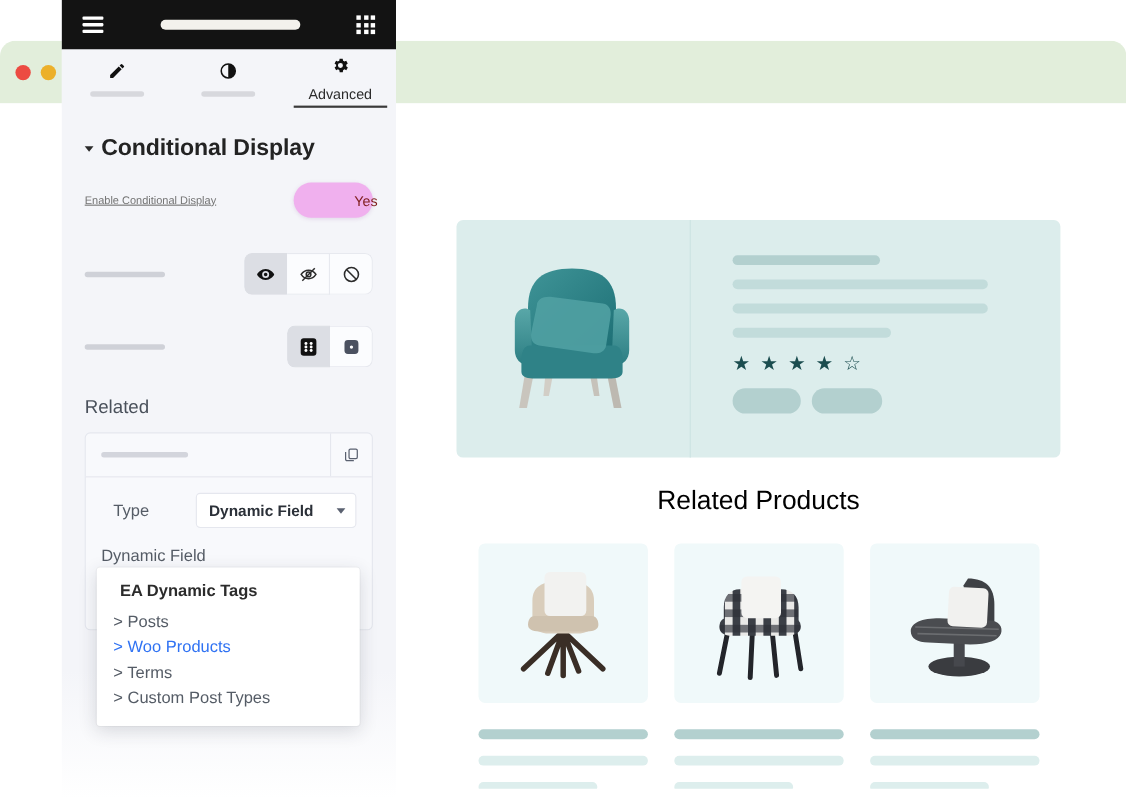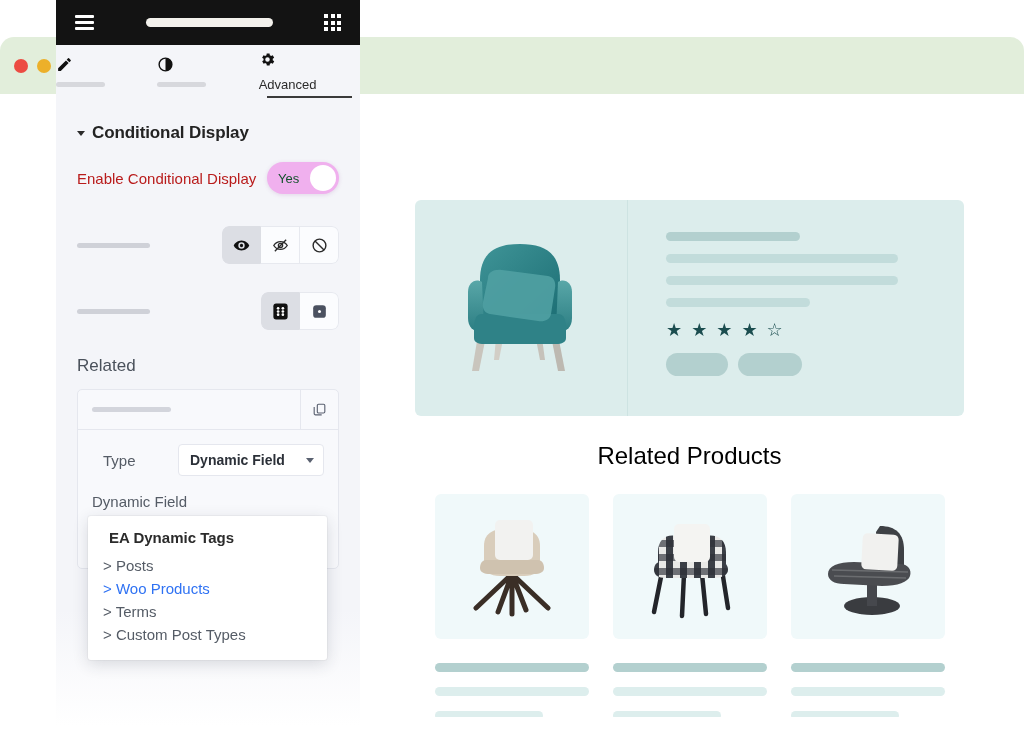--- a/index.html
+++ b/index.html
@@ -126,21 +126,21 @@
   .grid-icon { display: grid; grid-template-columns: repeat(3, 4px); gap: 2.5px; }
   .grid-icon i { width: 4px; height: 4px; background: #fff; }
 
   .panel-tabs {
     position: relative;
     height: 53px; background: #f4f5f9;
     display: flex;
   }
   .tab {
     flex: 1; display: flex; flex-direction: column;
-    align-items: flex-start; justify-content: center; gap: 6px;
+    align-items: center; justify-content: center; gap: 6px;
     position: relative;
   }
   .tab .tabline { width: 49px; height: 5px; background: #d7d8dd; border-radius: 3px; }
   .tab .tablabel { font-size: 13px; color: #2b2b2b; }
   .tab.active::after {
     content: ""; position: absolute; left: 8px; right: 8px; bottom: 0;
     height: 2px; background: #3a3a3a;
   }
   .tab-ico { font-size: 16px; line-height: 1; color: #111; display: block; }
 
@@ -149,37 +149,37 @@
   .section-head {
     display: flex; align-items: center; gap: 7px;
     margin-top: 25px;
   }
   .caret-down {
     width: 0; height: 0;
     border-left: 4.5px solid transparent;
     border-right: 4.5px solid transparent;
     border-top: 5.5px solid #2b2b2b;
   }
-  .section-title { font-size: 17px; font-weight: 700; color: #232323; letter-spacing: -0.1px; }
+  .section-title { font-size: 21px; font-weight: 700; color: #232323; letter-spacing: -0.1px; }
 
   .row {
     display: flex; align-items: center; justify-content: space-between;
     margin-top: 19px;
   }
-  .row-label { font-size: 15px; color: #b91c1c; }
+  .row-label { font-size: 10px; color: #737373; text-decoration: underline; }
   .row-skel { width: 73px; height: 5px; background: #cfd1d8; border-radius: 3px; }
 
   .toggle {
     width: 72px; height: 32px; border-radius: 16px;
     background: #f0b0ee;
     display: flex; align-items: center; justify-content: space-between;
     padding: 0 3px 0 11px;
     box-shadow: 0 1px 4px rgba(150,80,160,0.18);
   }
-  .toggle-text { font-size: 13px; color: #14532d; font-weight: 400; }
+  .toggle-text { font-size: 13px; color: #7f1d1d; font-weight: 400; margin-left: 44px; }
   .toggle-knob { width: 26px; height: 26px; border-radius: 50%; background: #fff; }
 
   .btn-group { display: flex; border-radius: 7px; overflow: hidden; }
   .seg {
     width: 39px; height: 38px;
     background: #fbfcfe;
     border: 1px solid #e7e9ef;
     border-left: none;
     display: flex; align-items: center; justify-content: center;
   }

